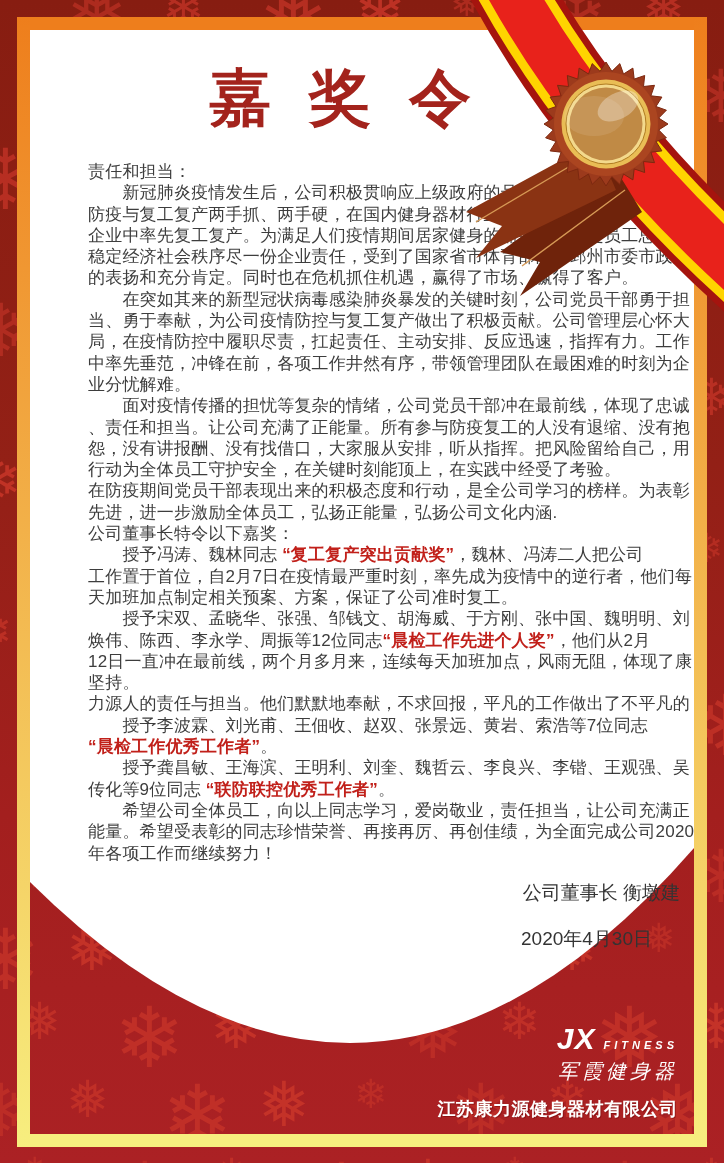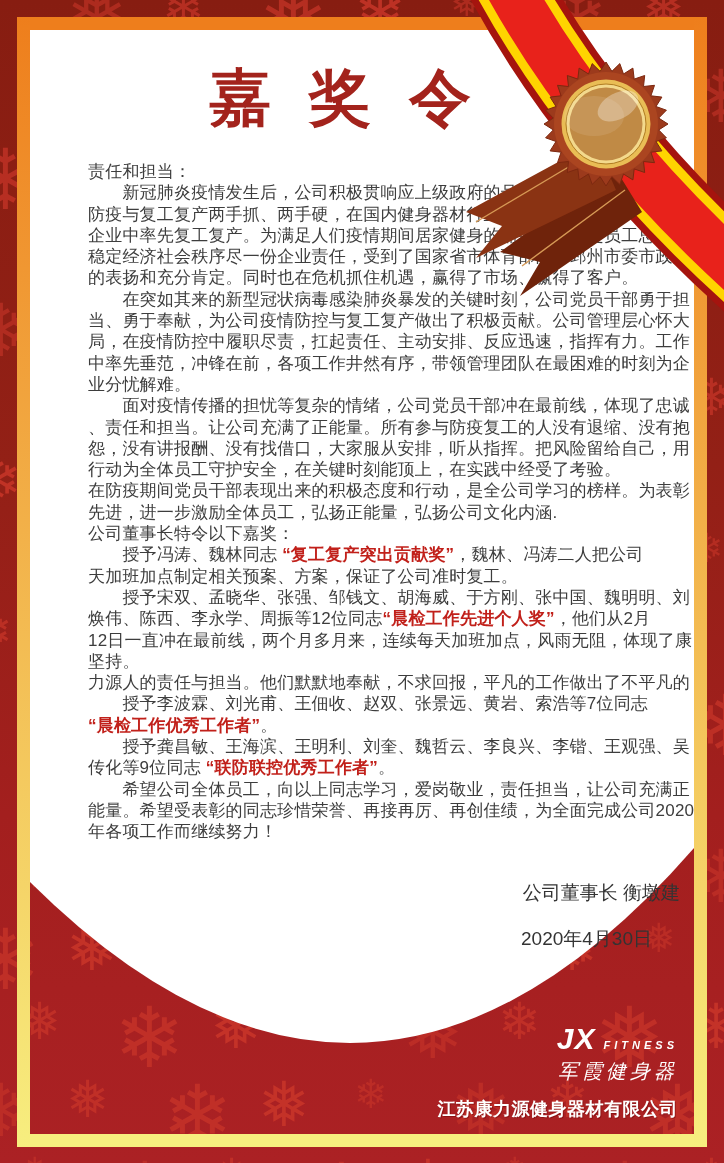--- a/index.html
+++ b/index.html
@@ -214,20 +214,21 @@
         <span class="bline"><span>　　面对疫情传播的担忧等复杂的情绪，公司党员干部冲在最前线，体现了忠诚</span></span>
         <span class="bline"><span>、责任和担当。让公司充满了正能量。所有参与防疫复工的人没有退缩、没有抱</span></span>
         <span class="bline"><span>怨，没有讲报酬、没有找借口，大家服从安排，听从指挥。把风险留给自己，用</span></span>
         <span class="bline"><span>行动为全体员工守护安全，在关键时刻能顶上，在实践中经受了考验。</span></span>
         <span class="bline"><span>在防疫期间党员干部表现出来的积极态度和行动，是全公司学习的榜样。为表彰</span></span>
         <span class="bline"><span>先进，进一步激励全体员工，弘扬正能量，弘扬公司文化内涵.</span></span>
         <span class="bline"><span>公司董事长特令以下嘉奖：</span></span>
       </p>
       <p>
         <span class="bline"><span>　　授予冯涛、魏林同志 </span><span class="award">“复工复产突出贡献奖”</span><span>，魏林、冯涛二人把公司</span></span>
+        <span class="bline"><span>工作置于首位，自2月7日在疫情最严重时刻，率先成为疫情中的逆行者，他们每</span></span>
         <span class="bline"><span>天加班加点制定相关预案、方案，保证了公司准时复工。</span></span>
       </p>
       <p>
         <span class="bline"><span>　　授予宋双、孟晓华、张强、邹钱文、胡海威、于方刚、张中国、魏明明、刘</span></span>
         <span class="bline"><span>焕伟、陈西、李永学、周振等12位同志</span><span class="award">“晨检工作先进个人奖”</span><span>，他们从2月</span></span>
         <span class="bline"><span>12日一直冲在最前线，两个月多月来，连续每天加班加点，风雨无阻，体现了康</span></span>
         <span class="bline"><span>坚持。</span></span>
         <span class="bline"><span>力源人的责任与担当。他们默默地奉献，不求回报，平凡的工作做出了不平凡的</span></span>
       </p>
       <p>

